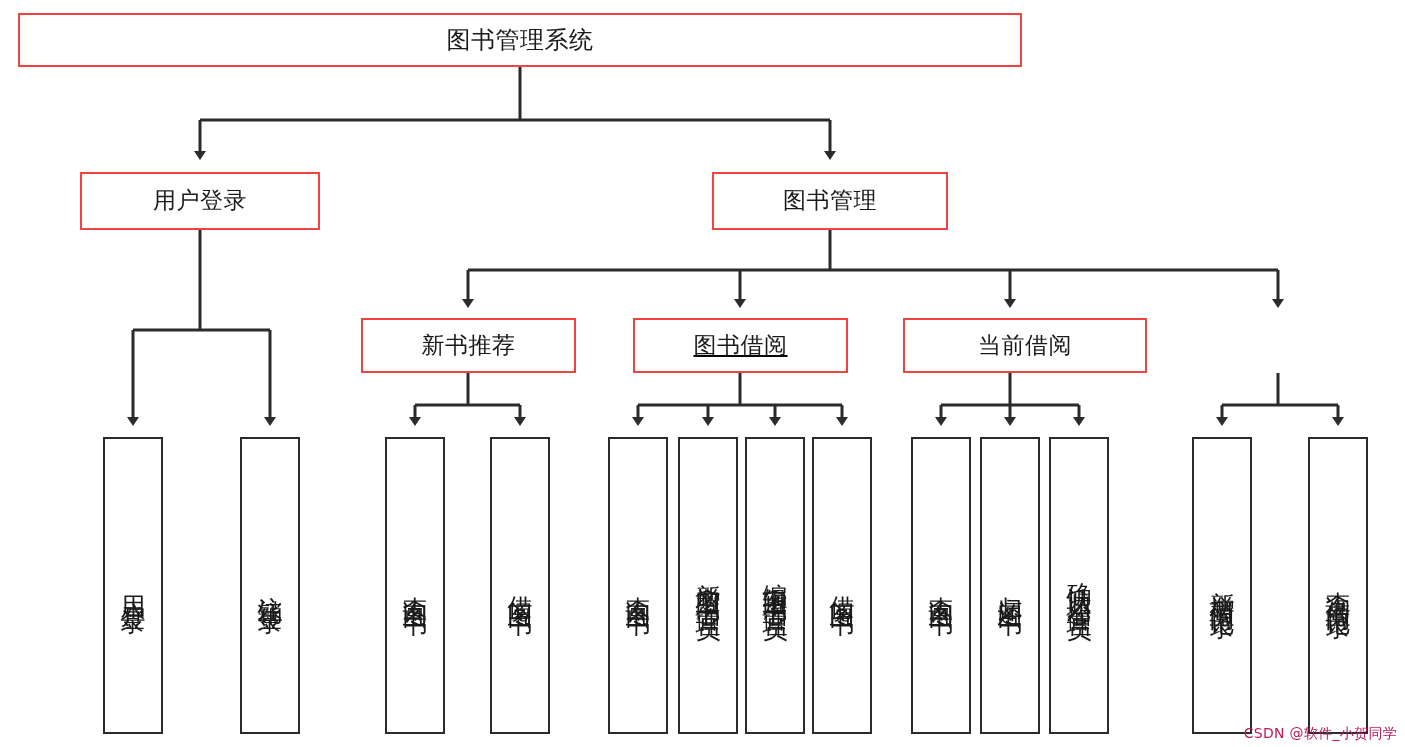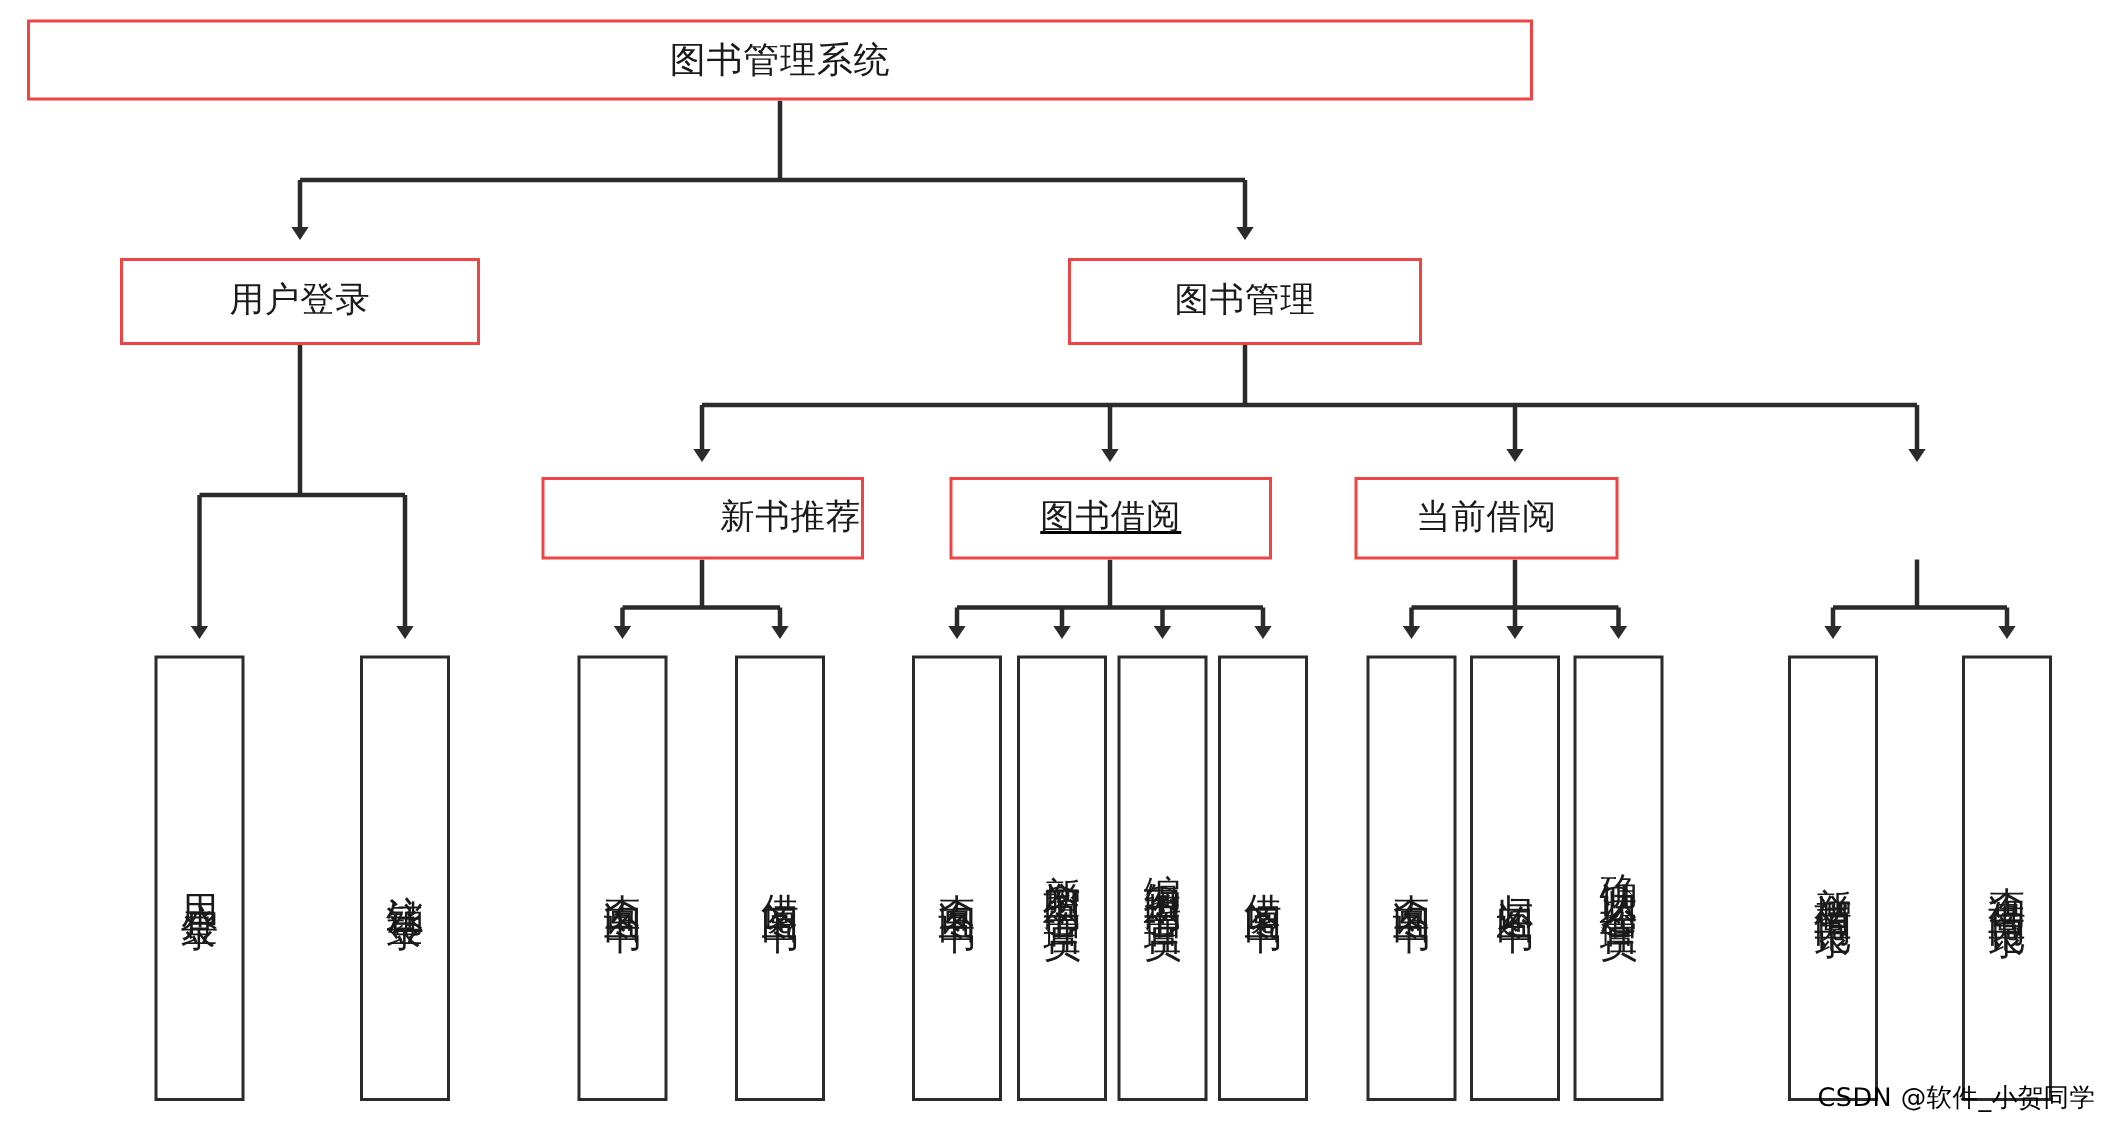--- a/index.html
+++ b/index.html
@@ -61,22 +61,22 @@
     color: #1a1a1a;
     letter-spacing: 5px;
     line-height: 1;
     white-space: nowrap;
     text-align: center;
   }
   #watermark {
     position: absolute;
     right: 8px;
     bottom: 4px;
-    font-size: 17px;
-    color: #000000;
+    font-size: 14px;
+    color: #be185d;
     white-space: nowrap;
     letter-spacing: 0.3px;
   }
 </style>
 </head>
 <body>
 
 <div id="canvas">
 
   <svg id="diagram-svg" viewBox="0 0 1405 747" xmlns="http://www.w3.org/2000/svg">
@@ -136,29 +136,29 @@
   </div>
 
   <div class="node-box" style="left:80px; top:172px; width:240px; height:58px;">
     <span class="node-label-h">用户登录</span>
   </div>
 
   <div class="node-box" style="left:712px; top:172px; width:236px; height:58px;">
     <span class="node-label-h">图书管理</span>
   </div>
 
-  <div class="node-box" style="left:361px; top:318px; width:215px; height:55px;justify-content:flex-end;">
+  <div class="node-box" style="left:361px; top:318px; width:215px; height:55px;">
     <span class="node-label-h">新书推荐</span>
   </div>
 
   <div class="node-box" style="left:633px; top:318px; width:215px; height:55px;text-decoration:underline;">
     <span class="node-label-h">图书借阅</span>
   </div>
 
-  <div class="node-box" style="left:903px; top:318px; width:176px; height:55px;">
+  <div class="node-box" style="left:903px; top:318px; width:244px; height:55px;">
     <span class="node-label-h">当前借阅</span>
   </div>
 
 
   <div class="leaf-box" style="left:103px; top:437px; width:60px; height:297px;">
     <span class="node-label-v">用户登录</span>
   </div>
   <div class="leaf-box" style="left:240px; top:437px; width:60px; height:297px;">
     <span class="node-label-v">注销登录</span>
   </div>

